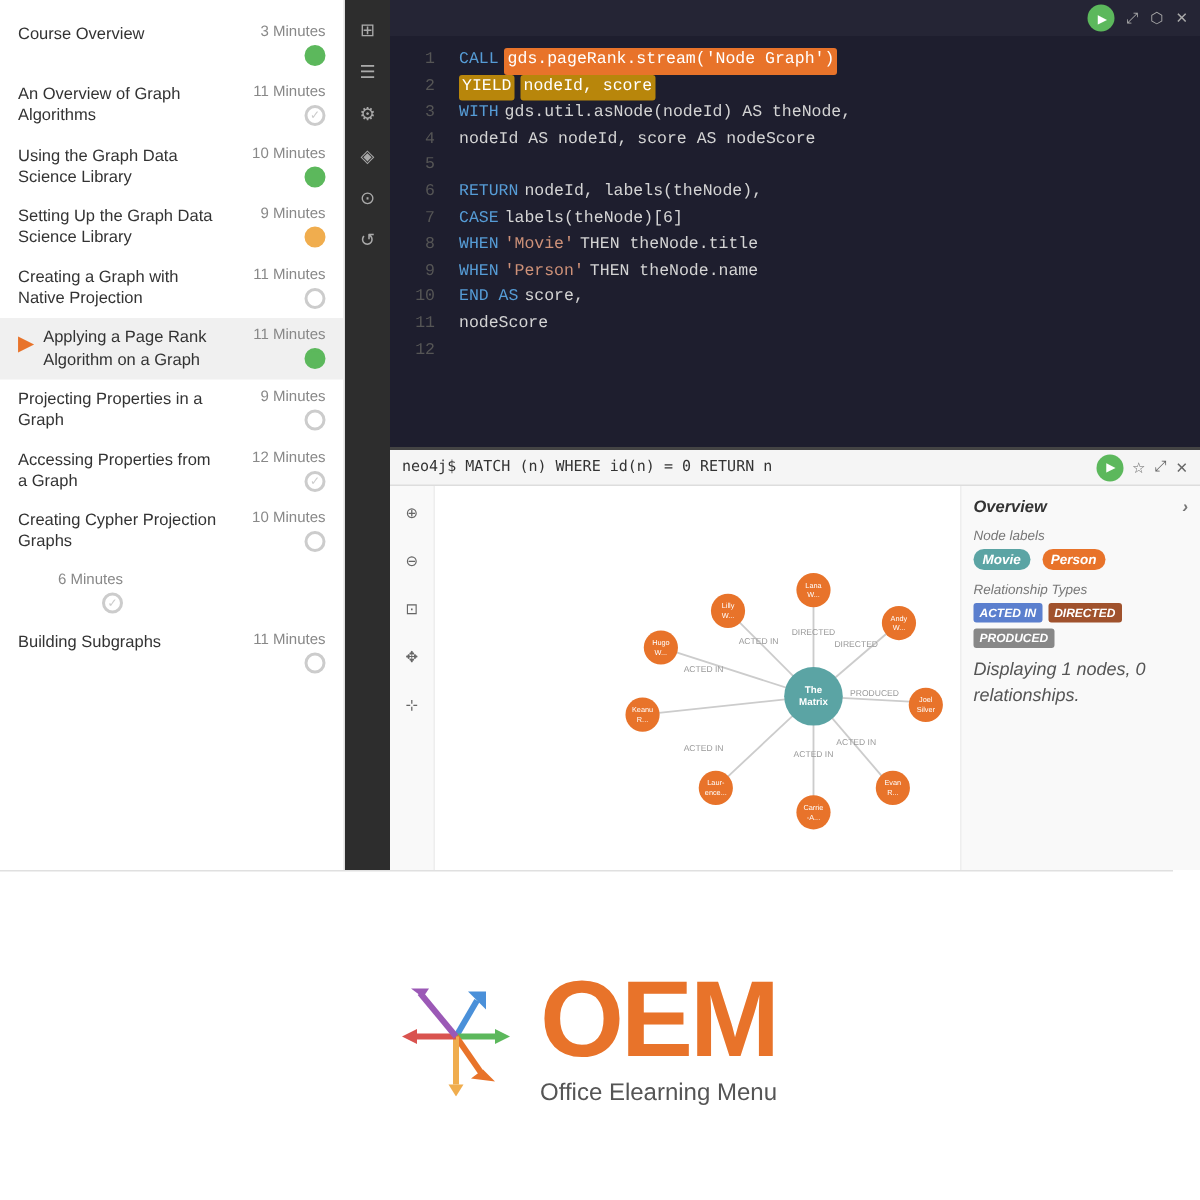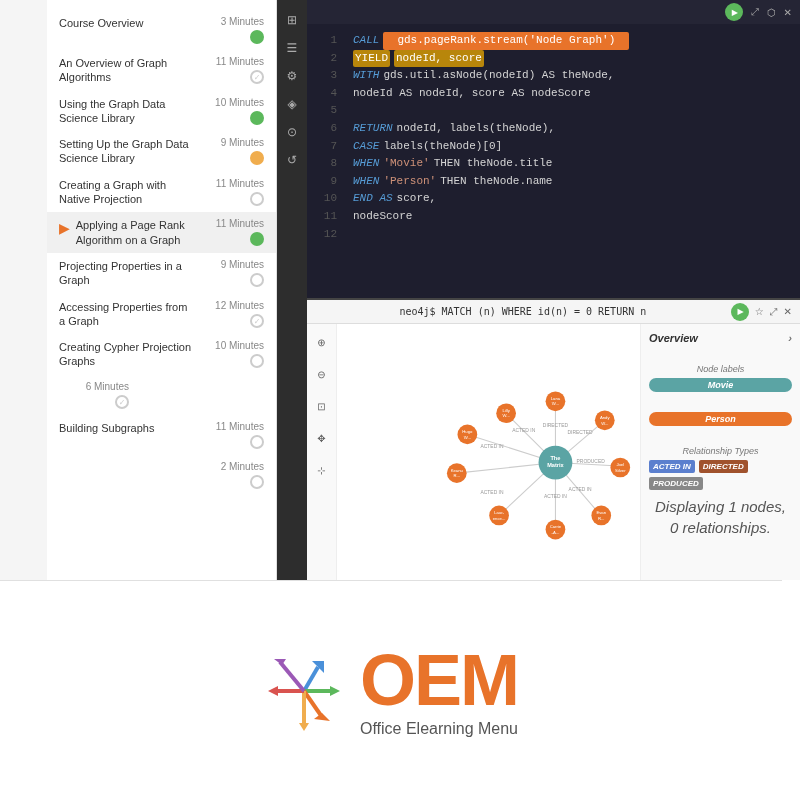--- a/index.html
+++ b/index.html
@@ -21,21 +21,20 @@
     }
 
     
     .sidebar {
       width: 230px;
       height: 100%;
       background: #fff;
       padding: 10px 0;
       overflow: hidden;
       border-right: 1px solid #e0e0e0;
-      margin-left: 47px;
     }
 
     .course-item {
       display: flex;
       align-items: flex-start;
       justify-content: space-between;
       padding: 6px 12px;
       cursor: pointer;
       position: relative;
     }
@@ -198,43 +197,42 @@
     }
 
     .code-line {
       display: flex;
       gap: 4px;
     }
 
     .highlight-box {
       background: #e8732a;
       color: #fff;
-      padding: 0 14px;
+      padding: 0 2px;
       border-radius: 2px;
     }
 
     .highlight-yellow {
       background: #b8860b;
       color: #fff;
       padding: 0 2px;
       border-radius: 2px;
     }
 
-    .kw-blue { color: #569cd6; font-style: italic; }
+    .kw-blue { color: #569cd6; }
     .kw-orange { color: #ce9178; }
     .kw-white { color: #d4d4d4; }
 
     
     .graph-panel {
       margin-left: 30px;
       flex: 1;
       background: #be185d;
       position: relative;
       overflow: hidden;
-      text-align: center;
     }
 
     .graph-panel-toolbar {
       display: flex;
       justify-content: space-between;
       align-items: center;
       padding: 4px 8px;
       background: #f5f5f5;
       border-bottom: 1px solid #ddd;
       height: 24px;
@@ -307,29 +305,28 @@
       color: #333;
       margin-bottom: 6px;
       display: flex;
       justify-content: space-between;
     }
 
     .overview-section-label {
       font-size: 9px;
       color: #777;
       margin-bottom: 4px;
-      margin-top: 20px;
+      margin-top: 8px;
     }
 
     .node-labels {
       display: flex;
-      gap: 20px;
+      gap: 8px;
       flex-wrap: wrap;
       margin-bottom: 6px;
-      flex-direction: column;
     }
 
     .node-label-badge {
       padding: 2px 6px;
       border-radius: 10px;
       font-size: 9px;
       color: #fff;
       font-weight: bold;
     }
 
@@ -349,21 +346,21 @@
       font-size: 8px;
       color: #fff;
       font-weight: bold;
     }
 
     .rel-acted { background: #5b7fce; }
     .rel-directed { background: #a0522d; }
     .rel-produced { background: #888; }
 
     .overview-text {
-      font-size: 15px;
+      font-size: 12px;
       color: #555;
       line-height: 1.4;
     }
 
     
     .graph-svg {
       width: 100%;
       height: 100%;
     }
 
@@ -530,30 +527,20 @@
         <span class="status-dot check"></span>
       </div>
     </div>
       <div class="course-item">
       <div class="course-item-left">
 
         <span class="course-item-title">Building Subgraphs</span>
       </div>
       <div class="course-item-right">
         <span class="duration">11 Minutes</span>
-        <span class="status-dot empty"></span>
-      </div>
-    </div>
-      <div class="course-item">
-      <div class="course-item-left">
-
-        <span class="course-item-title"></span>
-      </div>
-      <div class="course-item-right">
-        <span class="duration">2 Minutes</span>
         <span class="status-dot empty"></span>
       </div>
     </div>
     </div>
 
   <div class="main-content">
 
     <div class="dark-toolbar">
       <div class="toolbar-icon">⊞</div>
       <div class="toolbar-icon">☰</div>
@@ -594,21 +581,21 @@
             <span class="line-numbers">5</span>
           </div>
           <div class="code-line">
             <span class="line-numbers">6</span>
             <span class="kw-blue">RETURN </span>
             <span class="kw-white">nodeId, labels(theNode),</span>
           </div>
           <div class="code-line">
             <span class="line-numbers">7</span>
             <span class="kw-blue">  CASE </span>
-            <span class="kw-white">labels(theNode)[0]</span>
+            <span class="kw-white">labels(theNode)[6]</span>
           </div>
           <div class="code-line">
             <span class="line-numbers">8</span>
             <span class="kw-blue">    WHEN </span>
             <span class="kw-orange">'Movie'</span>
             <span class="kw-white"> THEN theNode.title</span>
           </div>
           <div class="code-line">
             <span class="line-numbers">9</span>
             <span class="kw-blue">    WHEN </span>

